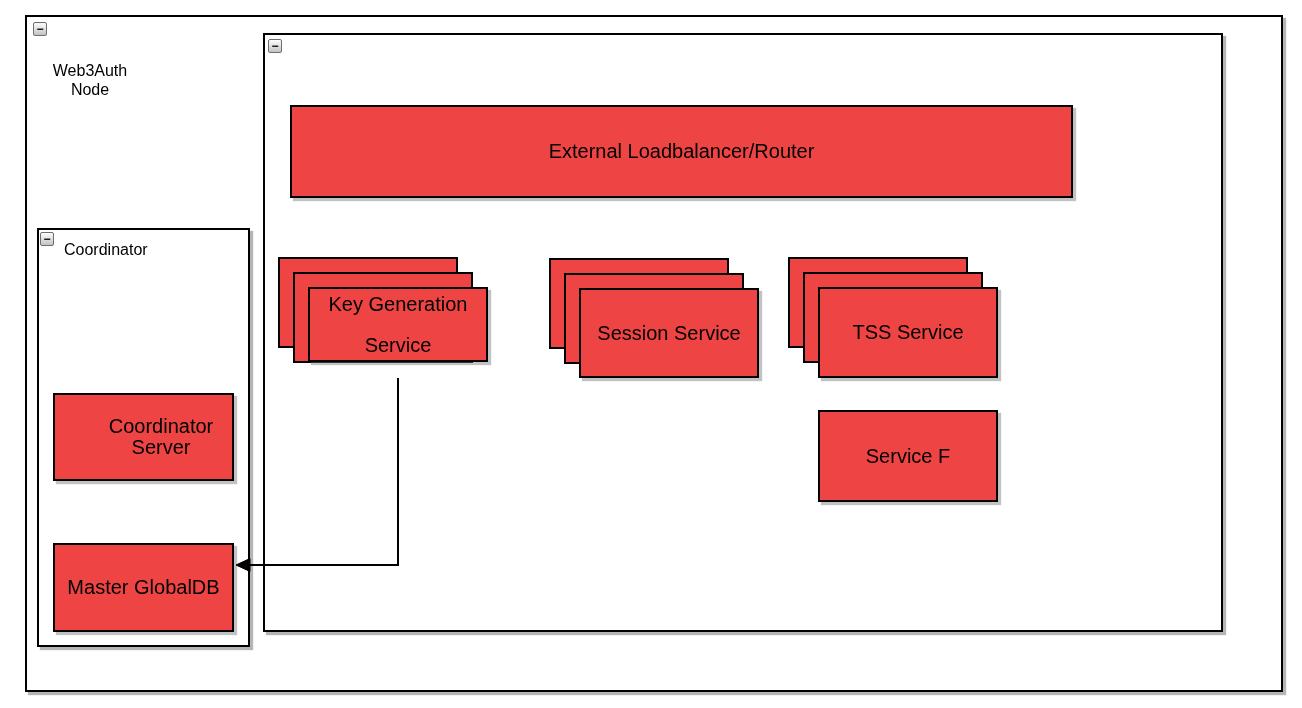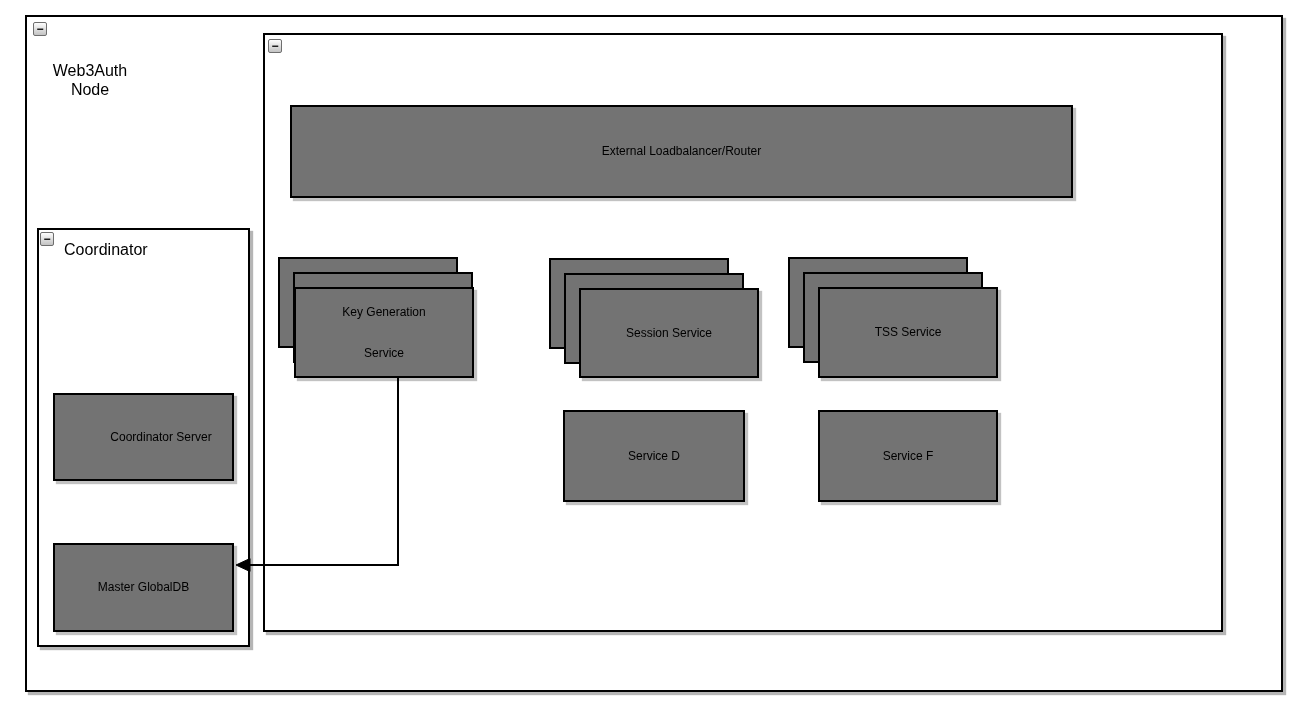--- a/index.html
+++ b/index.html
@@ -6,23 +6,23 @@
   html,body { background:#ffffff; }
   body { font-family:"Liberation Sans", sans-serif; color:#000; }
   .canvas {
     position:relative; width:1302px; height:708px; background:#ffffff; overflow:hidden;
   }
   .container {
     position:absolute; background:#ffffff; border:2px solid #000;
     box-shadow:3px 3px 1px rgba(120,120,120,0.55);
   }
   .box {
-    position:absolute; background:#737373; border:2px solid #000;
+    position:absolute; background:#ef4444; border:2px solid #000;
     display:flex; flex-direction:column; align-items:center; justify-content:center;
-    text-align:center; font-size:12px; line-height:21px;
+    text-align:center; font-size:20px; line-height:21px;
     box-shadow:3px 3px 1px rgba(120,120,120,0.45);
   }
   .box.layer { box-shadow:none; }
   .collapse {
     position:absolute; width:14px; height:14px;
     border:1px solid #6e6e6e; border-radius:2px;
     background:linear-gradient(#fdfdfd, #c3c3c3);
     display:flex; align-items:center; justify-content:center;
     font-size:12px; font-weight:bold; line-height:12px; color:#000;
     cursor:pointer; z-index:5;
@@ -54,40 +54,37 @@
 
       <div class="collapse" style="left:3px; top:4px;">−</div>
 
 
       <div class="box" style="left:25px; top:70px; width:783px; height:93px;">
         <span>External Loadbalancer/Router</span>
       </div>
 
       <div class="box layer" style="left:13px; top:222px; width:180px; height:91px;"></div>
       <div class="box layer" style="left:28px; top:237px; width:180px; height:91px;"></div>
-      <div class="box" style="left:29px; top:252px; width:180px; height:91px;gap:20px;">
+      <div class="box" style="left:43px; top:252px; width:180px; height:75px;gap:20px;">
         <span style="display:block;">Key Generation</span>
         <span style="display:block;">Service</span>
       </div>
 
       <div class="box layer" style="left:284px; top:223px; width:180px; height:91px;"></div>
       <div class="box layer" style="left:299px; top:238px; width:180px; height:91px;"></div>
       <div class="box" style="left:314px; top:253px; width:180px; height:90px;">
         <span>Session Service</span>
       </div>
 
       <div class="box layer" style="left:523px; top:222px; width:180px; height:91px;"></div>
       <div class="box layer" style="left:538px; top:237px; width:180px; height:91px;"></div>
       <div class="box" style="left:553px; top:252px; width:180px; height:91px;">
         <span>TSS Service</span>
       </div>
 
-      <div class="box" style="left:298px; top:375px; width:182px; height:92px;">
-        <span>Service D</span>
-      </div>
 
       <div class="box" style="left:553px; top:375px; width:180px; height:92px;">
         <span>Service F</span>
       </div>
 
     </div>
 
     <div class="container" style="left:10px; top:211px; width:213px; height:419px;">
 
       <div class="collapse" style="left:1px; top:2px;">−</div>

